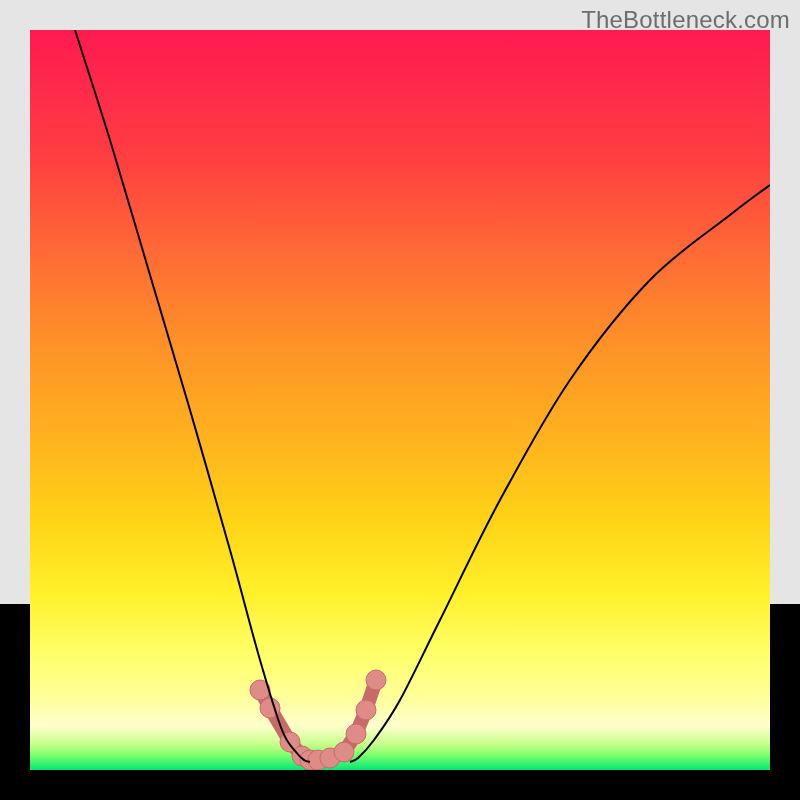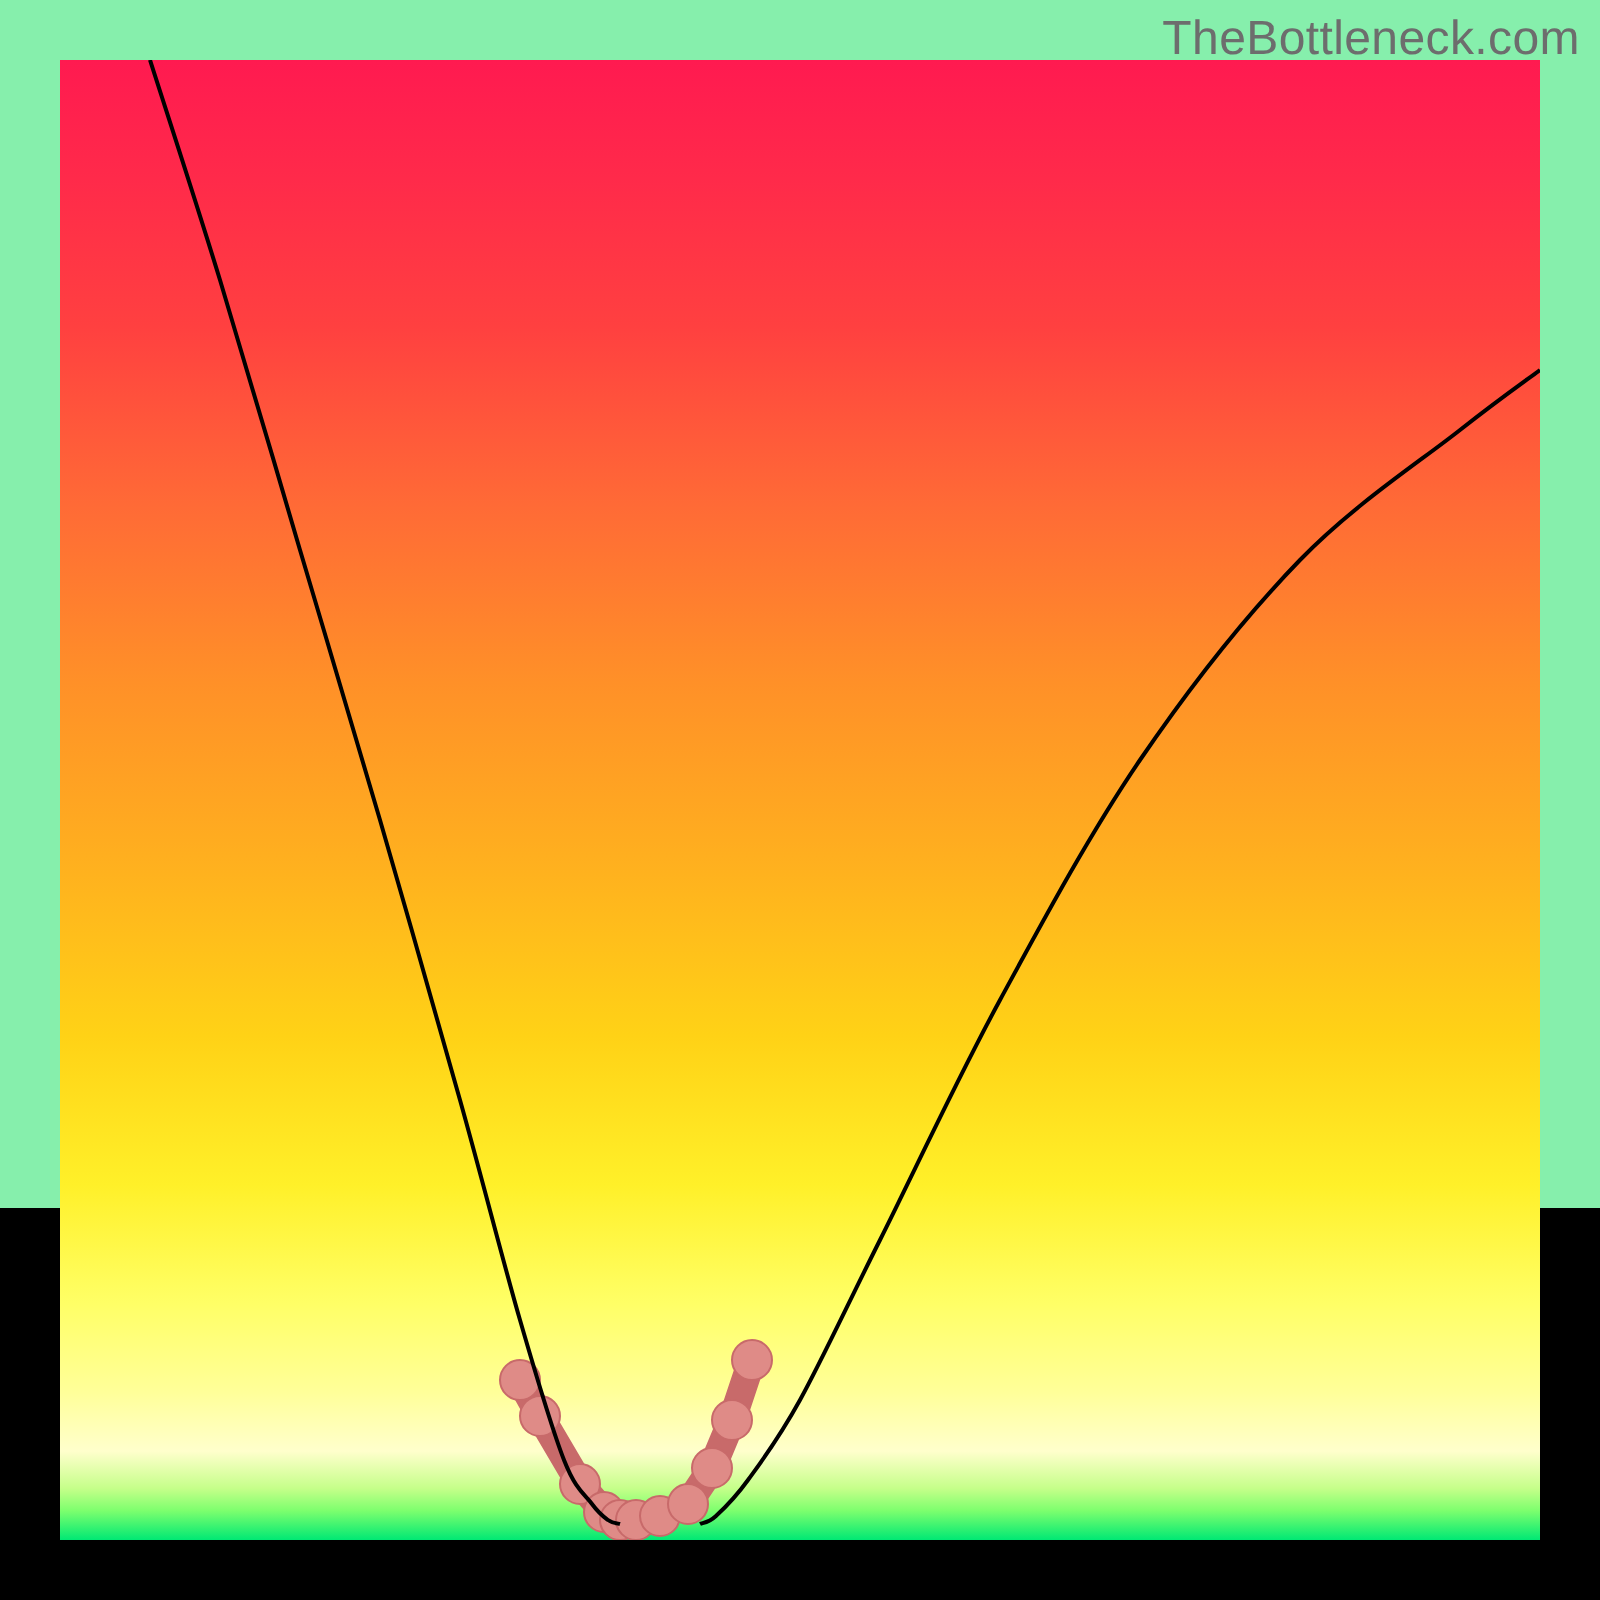--- a/index.html
+++ b/index.html
@@ -9,21 +9,21 @@
     height: 800px;
     background: #000;
     overflow: hidden;
   }
   .frame {
     position: absolute;
     left: 0;
     top: 0;
     width: 800px;
     height: 604px;
-    background: #86efac;
+    background: #e5e5e5;
   }
   .plot {
     position: absolute;
     left: 30px;
     top: 30px;
     width: 740px;
     height: 740px;
     background: linear-gradient(to bottom,
       #ff1a50 0%,
       #ff2a4a 8%,

